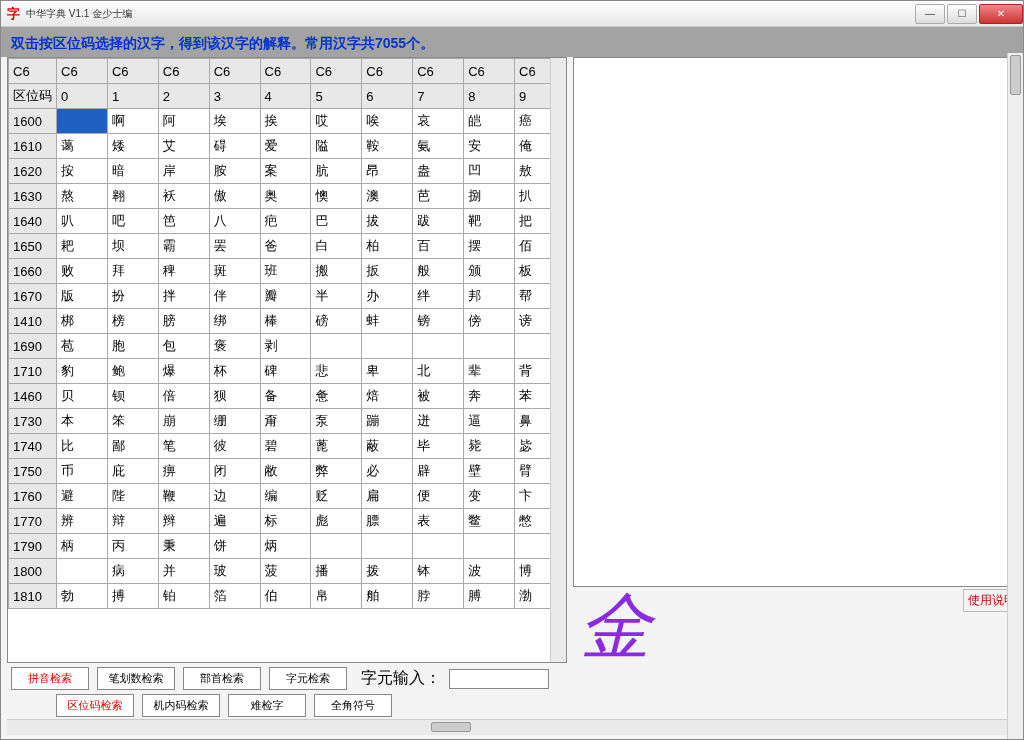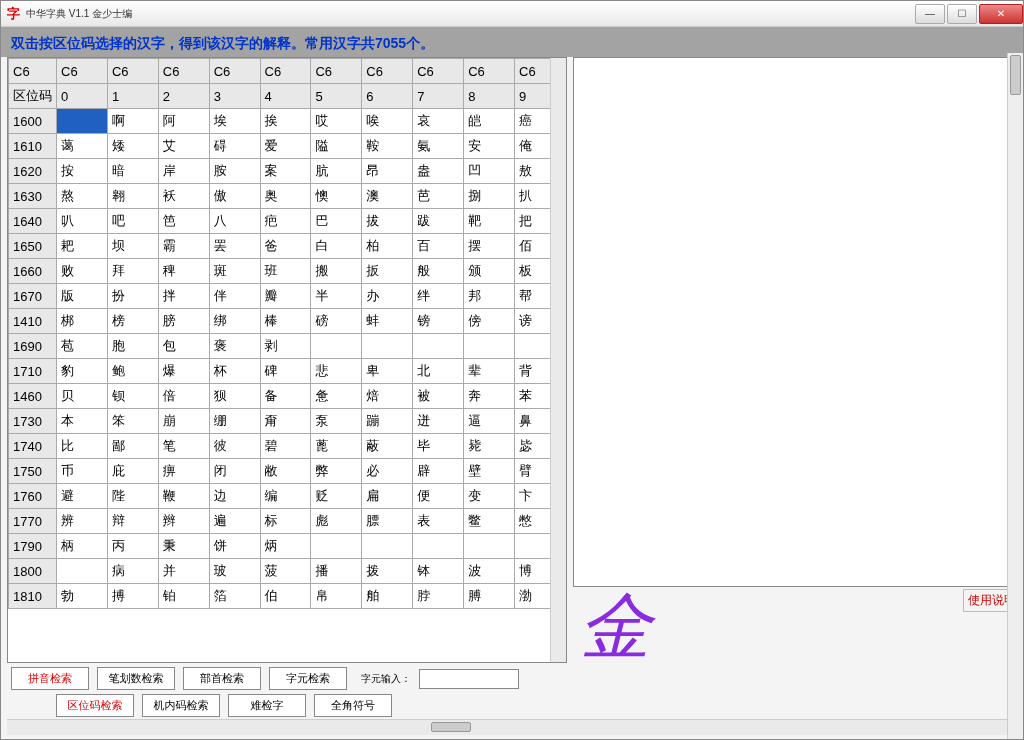--- a/index.html
+++ b/index.html
@@ -24,21 +24,21 @@
 td.sel { background: #2060c0; }
 .scrollright { position: absolute; right: 0; top: 0; bottom: 0; width: 16px; background: #eaeaea; border-left: 1px solid #ccc; }
 .rightpanel { flex: 1; display: flex; flex-direction: column; min-height: 0; }
 .defbox { flex: 1; background: #fff; border: 1px solid #888; margin-bottom: 4px; min-height: 470px; }
 .bigchar { font-size: 72px; color: #8a2be2; font-family: KaiTi, STKaiti, SimSun, serif; font-style: italic; padding-left: 6px; line-height: 1; }
 .helpbtn { position: absolute; right: 2px; top: 562px; background: #f4f4f4; border: 1px solid #bbb; padding: 2px 4px; color: #c00; font-size: 12px; }
 .btnrow { display: flex; gap: 8px; padding: 4px 10px; align-items: center; background:#f4f4f4; }
 .btnrow2 { padding-top: 0; padding-bottom: 2px; margin-left: 45px; }
 .sbtn { border: 1px solid #888; background: #fff; padding: 3px 10px; font-size: 11px; min-width: 78px; text-align:center; }
 .sbtn.red { color: #d00; }
-.inputlbl { margin-left: 6px; font-size: 10px; }
+.inputlbl { margin-left: 6px; font-size: 16px; }
 .charinput { border: 1px solid #888; height: 20px; width: 100px; padding: 0 4px; }
 .bottomscrollbar { height: 16px; background: #eaeaea; border-top: 1px solid #ccc; position: relative; margin: 0 6px 4px; }
 .bottomscrollbar .thumb { position: absolute; left: 42%; top: 2px; height: 10px; width: 40px; background: #ccc; border: 1px solid #999; border-radius: 2px; }
 .vscroll-page { position: absolute; right: 0; top: 26px; bottom: 0; width: 16px; background: #eee; border-left:1px solid #ccc; }
 .vscroll-page .vthumb { position:absolute; top:2px; left:2px; right:2px; height:40px; background:#ccc; border:1px solid #999; border-radius:2px;}
 </style>
 </head>
 <body>
 
 <div class="window">

